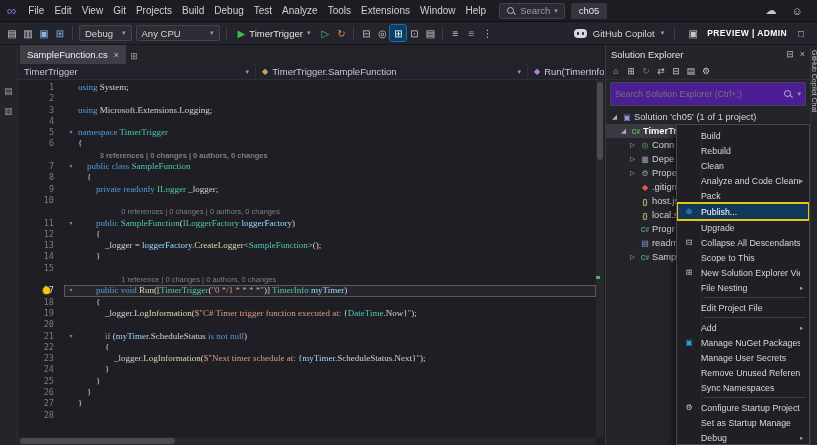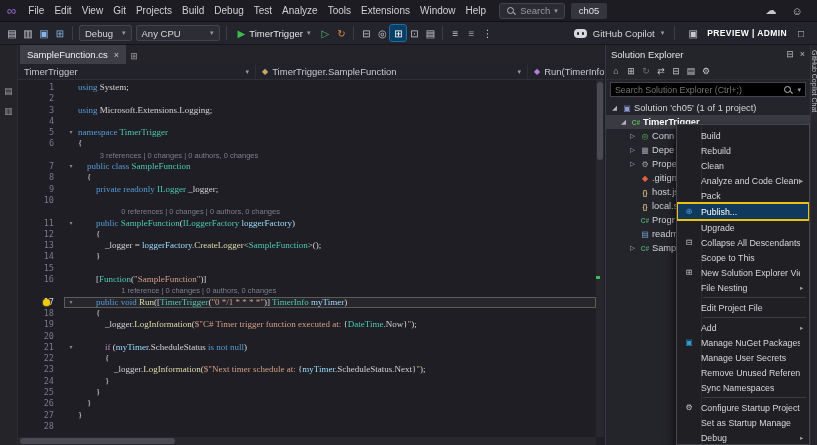--- a/index.html
+++ b/index.html
@@ -70,21 +70,21 @@
 .vscroll .mark{position:absolute;left:0;width:4px;height:3px;background:#3fba50}
 .hscroll{position:absolute;left:18px;top:437px;width:578px;height:8px;background:#27272d;z-index:2}
 .hscroll .thumb{position:absolute;left:2px;top:1px;width:155px;height:6px;background:#4a4a52;border-radius:3px}
 
 
 .sepanel{position:absolute;left:605px;top:45px;width:205px;height:400px;background:#24242b;border-left:1px solid #3a3a42;z-index:3;overflow:hidden}
 .sehead{height:18px;display:flex;align-items:center;padding:0 5px;color:#e2e2e8;font-size:9.5px}
 .sehead .hicons{margin-left:auto;display:flex;gap:6px;color:#b6b6bc;font-size:9px}
 .setools{height:17px;display:flex;align-items:center;gap:1px;padding:0 3px;border-bottom:1px solid #2e2e35}
 .setools .tbicon{width:14px;height:14px;font-size:9px}
-.sesearch{margin:2px 4px;height:15px;background:#000000;border:1px solid #43434c;display:flex;align-items:center;padding:0 4px;gap:4px}
+.sesearch{margin:2px 4px;height:24px;background:#4c1d95;border:1px solid #43434c;display:flex;align-items:center;padding:0 4px;gap:4px}
 .sesearch input{flex:1;background:transparent;border:0;outline:0;color:#8f8f98;font-size:8.8px;font-family:"Liberation Sans",sans-serif;min-width:0}
 .setree{padding-top:2px}
 .trow{display:flex;align-items:center;height:14px;font-size:9.3px;color:#d2d2d8;white-space:nowrap;overflow:hidden}
 .trow.sel{background:#3a3a43}
 .trow.bold .tlabel{font-weight:bold;color:#fff}
 .tw{flex:0 0 11px;text-align:center;color:#b0b0b8;font-size:6.5px}
 .ticon{flex:0 0 14px;text-align:center;font-size:8px}
 .ticon.txtic{font-size:6.5px;font-weight:bold}
 
 
@@ -254,21 +254,21 @@
         <div class="crow">
           <span class="num">6</span>
           <span class="body">
             <span class="fold"></span>
             <span class="codeln"><span class="sg-p">{</span></span>
           </span>
         </div>
         <div class="crow lens">
           <span class="num"></span>
           <span class="body">
-            <span class="lenstext" style="padding-left: 35.68px;">3 references | 0 changes | 0 authors, 0 changes</span>
+            <span class="lenstext" style="padding-left: 35.68px; font-weight: bold;">3 references | 0 changes | 0 authors, 0 changes</span>
           </span>
         </div>
         <div class="crow">
           <span class="num">7</span>
           <span class="body">
             <span class="fold">▾</span>
             <span class="codeln"><span class="sg-p">    </span><span class="sg-k">public class </span><span class="sg-t">SampleFunction</span></span>
           </span>
         </div>
         <div class="crow">
@@ -324,27 +324,20 @@
           <span class="body">
             <span class="fold"></span>
             <span class="codeln"><span class="sg-p">        }</span></span>
           </span>
         </div>
         <div class="crow">
           <span class="num">15</span>
           <span class="body">
             <span class="fold"></span>
             <span class="codeln"></span>
-          </span>
-        </div>
-        <div class="crow">
-          <span class="num">16</span>
-          <span class="body">
-            <span class="fold"></span>
-            <span class="codeln"><span class="sg-p">        [</span><span class="sg-t">Function</span><span class="sg-p">(</span><span class="sg-s">"SampleFunction"</span><span class="sg-p">)]</span></span>
           </span>
         </div>
         <div class="crow lens">
           <span class="num"></span>
           <span class="body">
             <span class="lenstext" style="padding-left: 57.36px;">1 reference | 0 changes | 0 authors, 0 changes</span>
           </span>
         </div>
         <div class="crow cur">
           <span class="num">17</span>

